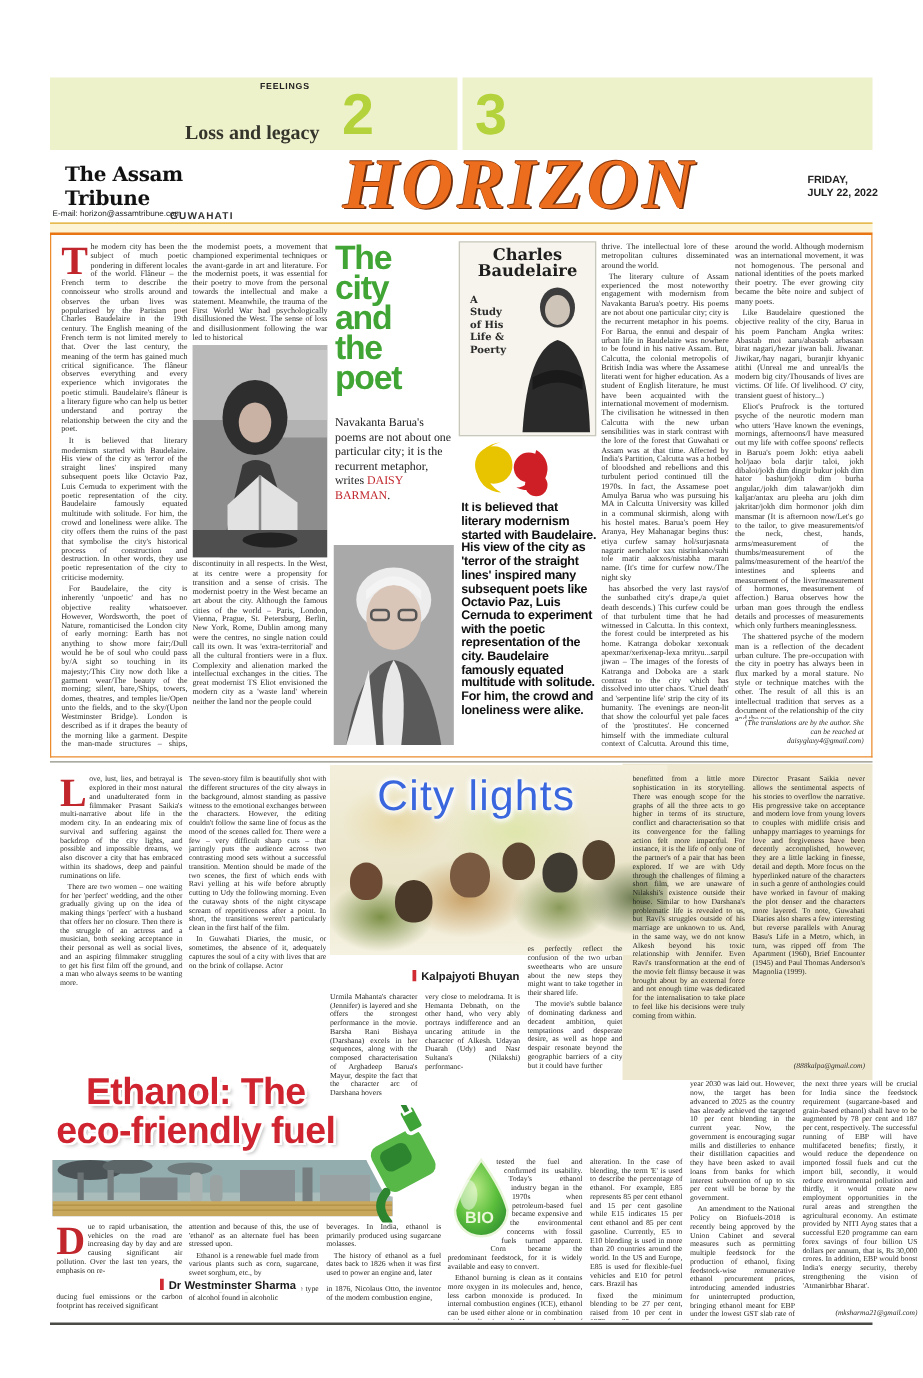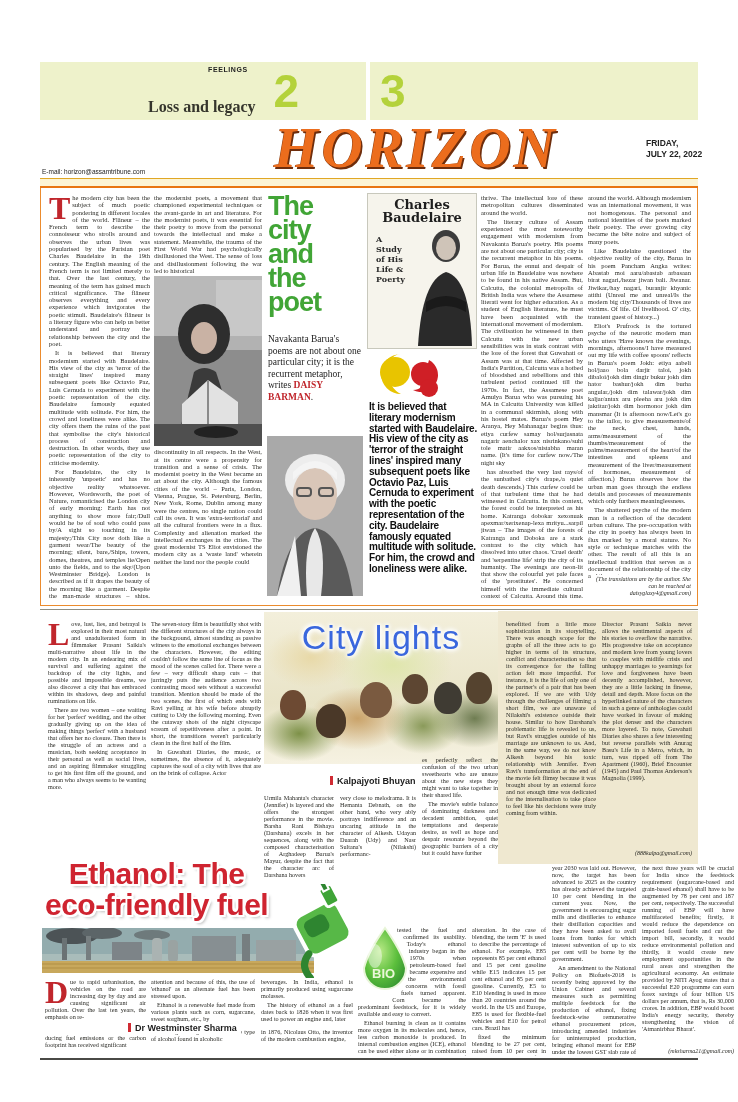--- a/index.html
+++ b/index.html
@@ -30,21 +30,21 @@
   .smallbody{font-size:6.2px;line-height:7px;}
   .footnote{position:absolute;bottom:1px;right:0;font-style:italic;font-size:6px;line-height:7px;
             text-align:right;padding:1px 0 0 4px;}
   .byline{font:bold 9px "Liberation Sans",sans-serif;color:#1c1c1c;white-space:nowrap;}
   .byline .bar{display:inline-block;width:3px;height:9px;background:#d02b33;margin-right:4px;vertical-align:-1px;}
 
   
   #lead-section{border:1px solid #eb8b2d;border-top:none;background:#fff;}
   .green-head{font:bold 27px/24px "Liberation Sans",sans-serif;color:#41a536;letter-spacing:-1px;}
   .deck{font:9.5px/11.5px "Liberation Serif",serif;color:#222;}
-  .deck .author{color:#c0262c;font-weight:bold;}
+  .deck .author{color:#c0262c;font-weight:normal;}
   .pullquote{font:bold 10px/10.8px "Liberation Sans",sans-serif;color:#101010;letter-spacing:-.2px;text-align:left;}
   .bookcover{background:#f6f4ec;border:1px solid #c8c8bc;overflow:hidden;}
   .book-t{font:bold 13px/13px "DejaVu Serif",serif;color:#1e1e1e;text-align:center;}
   .book-s{font:bold 8px/10px "DejaVu Serif",serif;color:#2a2a2a;}
   .photo-frame{overflow:hidden;background:#9a9a9a;}
 
   
   #film-section{border-top:1px solid #8f8f83;background:#fff;}
   .cream{background:#efe8d0;}
   .citylights-title{font:34px "Liberation Sans",sans-serif;color:#3a67dd;letter-spacing:1px;
@@ -74,20 +74,24 @@
     <div style="margin-left:108px;">
       <div class="kicker" style="padding-left:60px;">FEELINGS</div>
       <div class="teaser-title">Loss and legacy</div>
     </div>
     <div class="pagenum" style="margin-left:18px;">2</div>
   </div>
   <div class="abs teaser" style="left:370px;top:62px;width:328px;">
     <div class="pagenum" style="margin-left:10px;">3</div>
   </div>
 
+  <div class="abs" style="left:52px;top:130px;width:135px;">
+    <div class="paper-name">The Assam Tribune</div>
+    <div class="paper-city">GUWAHATI</div>
+  </div>
   <div class="abs horizon" style="left:196px;top:122px;width:440px;text-align:center;font-style:italic;">HORIZON</div>
   <div class="abs dateline" style="left:646px;top:138px;width:60px;">
     <div>FRIDAY,</div>
     <div>JULY 22, 2022</div>
   </div>
   <div class="abs email-note" style="left:42px;top:168px;">E-mail: horizon@assamtribune.com</div>
   <div class="abs rule-band" style="left:40px;top:178px;width:658px;"></div>
 
   <div id="lead-section" class="abs" style="left:40px;top:188px;width:656px;height:417px;">
 
@@ -185,21 +189,21 @@
     <div class="col smallbody" style="left:8px;top:10px;width:98px;height:226px;">
       <p class="noind dc">Love, lust, lies, and betrayal is explored in their most natural and unadulterated form in filmmaker Prasant Saikia's multi-narrative about life in the modern city. In an endearing mix of survival and suffering against the backdrop of the city lights, and possible and impossible dreams, we also discover a city that has embraced within its shadows, deep and painful ruminations on life.</p>
       <p>There are two women – one waiting for her 'perfect' wedding, and the other gradually giving up on the idea of making things 'perfect' with a husband that offers her no closure. Then there is the struggle of an actress and a musician, both seeking acceptance in their personal as well as social lives, and an aspiring filmmaker struggling to get his first film off the ground, and a man who always seems to be wanting more.</p>
     </div>
 
     <div class="col smallbody" style="left:111px;top:10px;width:110px;height:226px;">
       <p class="noind">The seven-story film is beautifully shot with the different structures of the city always in the background, almost standing as passive witness to the emotional exchanges between the characters. However, the editing couldn't follow the same line of focus as the mood of the scenes called for. There were a few – very difficult sharp cuts – that jarringly puts the audience across two contrasting mood sets without a successful transition. Mention should be made of the two scenes, the first of which ends with Ravi yelling at his wife before abruptly cutting to Udy the following morning. Even the cutaway shots of the night cityscape scream of repetitiveness after a point. In short, the transitions weren't particularly clean in the first half of the film.</p>
       <p>In Guwahati Diaries, the music, or sometimes, the absence of it, adequately captures the soul of a city with lives that are on the brink of collapse. Actor</p>
     </div>
 
-    <div class="abs collage" style="left:224px;top:2px;width:234px;height:152px;">
+    <div class="abs collage" style="left:224px;top:2px;width:234px;height:152px;padding-left:36px;">
       <div class="head-sil" style="left:16px;top:78px;width:26px;height:30px;background:#6d4a33;"></div>
       <div class="head-sil" style="left:52px;top:92px;width:30px;height:34px;background:#4a3828;"></div>
       <div class="head-sil" style="left:96px;top:70px;width:32px;height:36px;background:#7a5a40;"></div>
       <div class="head-sil" style="left:138px;top:62px;width:26px;height:30px;background:#5d4632;"></div>
       <div class="head-sil" style="left:170px;top:70px;width:28px;height:32px;background:#3f3b33;"></div>
       <div class="head-sil" style="left:202px;top:60px;width:26px;height:32px;background:#55432f;"></div>
       <div class="abs citylights-title" style="left:0;top:6px;width:234px;text-align:center;">City lights</div>
     </div>
 
     <div class="abs byline" style="left:290px;top:166px;">

